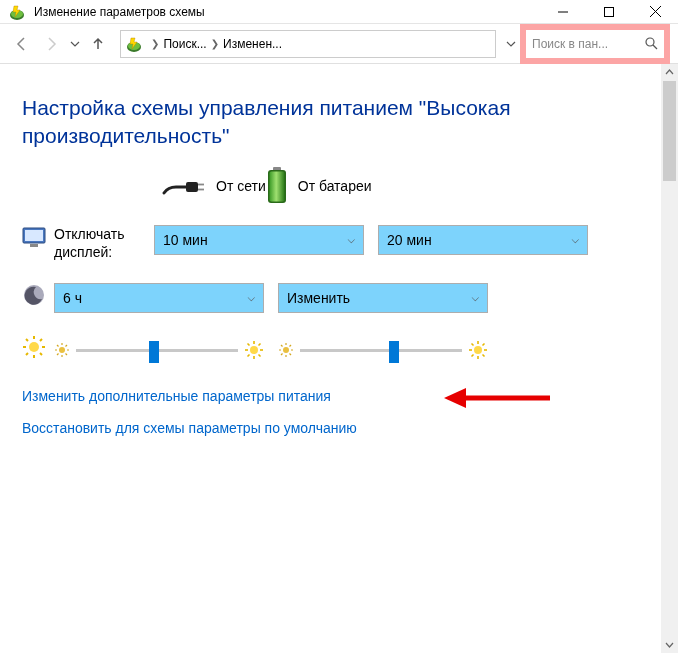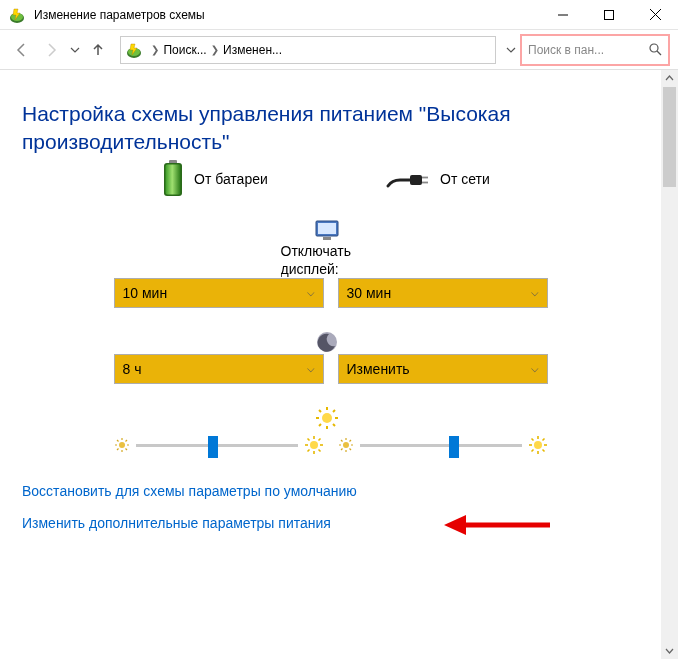--- a/index.html
+++ b/index.html
@@ -1,58 +1,58 @@
 <!DOCTYPE html>
 <html><head>
 <meta charset="utf-8">
 <style>
   * { box-sizing: border-box; margin: 0; padding: 0; font-family: "Segoe UI", Tahoma, sans-serif; }
   body { background: #fff; width: 678px; height: 659px; overflow: hidden; position: relative; }
 
   
-  .titlebar { height: 30px; display: flex; align-items: center; padding-left: 8px; border-bottom: 1px solid #e5e5e5; }
+  .titlebar { height: 24px; display: flex; align-items: center; padding-left: 8px; border-bottom: 1px solid #e5e5e5; }
   .titlebar-icon { width: 18px; height: 18px; margin-right: 8px; }
   .titlebar-text { font-size: 12px; flex: 1; color: #000; }
   .win-buttons { display: flex; }
   .win-btn { width: 46px; height: 30px; display: flex; align-items: center; justify-content: center; font-size: 11px; color: #000; }
   .win-btn.close { font-size: 14px; }
 
   
   .navbar { height: 40px; display: flex; align-items: center; padding: 0 8px; gap: 2px; border-bottom: 1px solid #e0e0e0; }
   .nav-btn { width: 28px; height: 28px; display: flex; align-items: center; justify-content: center; color: #888; font-size: 16px; }
   .nav-btn.disabled { color: #ccc; }
   .nav-btn.chev { font-size: 10px; color: #555; width: 14px; }
   .breadcrumb { flex: 1; display: flex; align-items: center; height: 28px; border: 1px solid #ccc; margin: 0 6px; padding: 0 4px; font-size: 12px; background: #fff; }
   .breadcrumb-icon { width: 18px; height: 18px; margin-right: 4px; }
   .breadcrumb-sep { color: #666; padding: 0 4px; font-size: 10px; }
   .breadcrumb-item { color: #000; white-space: nowrap; }
-  .searchbox { width: 150px; height: 28px; border: 2px solid #fca5a5; display: flex; align-items: center; padding: 14px 6px; font-size: 12px; color: #888; }
+  .searchbox { width: 150px; height: 28px; border: 6px solid #fca5a5; display: flex; align-items: center; padding: 14px 6px; font-size: 12px; color: #888; }
   .searchbox span.placeholder { flex: 1; white-space: nowrap; overflow: hidden; text-overflow: ellipsis; }
   .search-icon { color: #555; font-size: 13px; }
 
   
   .content-wrap { position: relative; height: calc(100% - 70px); }
   .vscroll { position: absolute; right: 0; top: 0; bottom: 0; width: 17px; background: #f0f0f0; }
   .vscroll-btn { width: 17px; height: 17px; display: flex; align-items: center; justify-content: center; color: #666; font-size: 9px; }
   .vscroll-thumb { position: absolute; top: 17px; left: 2px; right: 2px; height: 100px; background: #ccc; }
   .content { padding: 30px 22px 10px 22px; margin-right: 17px; }
 
-  .page-title { color: #003399; font-size: 21px; font-weight: 400; line-height: 1.35; margin-bottom: 3px; }
+  .page-title { color: #003399; font-size: 21px; font-weight: 400; line-height: 1.35; margin-bottom: 16px; }
   .page-sub { font-size: 14px; color: #000; margin-bottom: 24px; }
 
   .cols-header { display: flex; align-items: center; margin-bottom: 20px; padding-left: 140px; }
   .col-hdr { display: flex; align-items: center; gap: 10px; font-size: 14px; color: #000; }
   .col-hdr.battery { width: 224px; }
   .col-hdr.plug { }
 
-  .setting-row { display: flex; align-items: center; margin-bottom: 22px; flex-direction: column; }
+  .setting-row { display: flex; align-items: flex-start; margin-bottom: 22px; }
   .row-icon { width: 24px; height: 24px; margin-right: 8px; flex-shrink: 0; }
   .row-label { width: 100px; font-size: 14px; color: #000; line-height: 1.3; overflow: hidden; }
   .row-selects { display: flex; gap: 14px; flex: 1; }
-  .fake-select { width: 210px; height: 30px; border: 1px solid #adadad; background: #eab308; display: flex; align-items: center; padding: 0 8px; font-size: 14px; color: #000; position: relative; }
+  .fake-select { width: 210px; height: 30px; border: 1px solid #adadad; background: #7dd3fc; display: flex; align-items: center; padding: 0 8px; font-size: 14px; color: #000; position: relative; }
   .fake-select .chev-down { margin-left: auto; font-size: 10px; color: #555; }
 
   .slider-row .row-sliders { display: flex; gap: 14px; flex: 1; }
   .slider-box { width: 210px; height: 30px; display: flex; align-items: center; gap: 6px; }
   .slider-track { flex: 1; height: 3px; background: #c8c8c8; position: relative; }
   .slider-thumb { position: absolute; top: -8px; width: 10px; height: 22px; background: #0078d7; }
   .sun-icon { width: 16px; height: 16px; flex-shrink: 0; }
   .sun-icon.big { width: 20px; height: 20px; }
 
   .link-row { margin-top: 14px; position: relative; }
@@ -145,81 +145,81 @@
     </span>
   </div>
 </div>
 
 <div class="content-wrap">
   <div class="content">
 
     <div class="page-title">Настройка схемы управления питанием "Высокая производительность"</div>
 
     <div class="cols-header">
+      <div class="col-hdr plug">
+        <span>
+          <svg width="44" height="22" viewBox="0 0 44 22">
+            <path d="M2 18 Q 6 12 14 12 L 24 12" fill="none" stroke="#222" stroke-width="3" stroke-linecap="round"></path>
+            <rect x="24" y="7" width="12" height="10" rx="2" fill="#222"></rect>
+            <line x1="36" y1="9.5" x2="42" y2="9.5" stroke="#888" stroke-width="1.8"></line>
+            <line x1="36" y1="14.5" x2="42" y2="14.5" stroke="#888" stroke-width="1.8"></line>
+          </svg>
+        </span>
+        <span>От сети</span>
+      </div>
       <div class="col-hdr battery">
         <span>
           <svg width="22" height="38" viewBox="0 0 22 38">
             <rect x="7" y="0" width="8" height="4" rx="1" fill="#888"></rect>
             <rect x="2" y="3" width="18" height="33" rx="3" fill="#2a6a1a"></rect>
             <rect x="3.5" y="4.5" width="15" height="30" rx="2" fill="url(#bg)"></rect>
             <defs>
                 <linearGradient id="bg" x1="0" y1="0" x2="1" y2="0">
                   <stop offset="0" stop-color="#3d9b28"></stop>
                   <stop offset="0.45" stop-color="#9fe070"></stop>
                   <stop offset="1" stop-color="#2a7a18"></stop>
                 </linearGradient>
               </defs>
           </svg>
         </span>
         <span>От батареи</span>
       </div>
-      <div class="col-hdr plug">
-        <span>
-          <svg width="44" height="22" viewBox="0 0 44 22">
-            <path d="M2 18 Q 6 12 14 12 L 24 12" fill="none" stroke="#222" stroke-width="3" stroke-linecap="round"></path>
-            <rect x="24" y="7" width="12" height="10" rx="2" fill="#222"></rect>
-            <line x1="36" y1="9.5" x2="42" y2="9.5" stroke="#888" stroke-width="1.8"></line>
-            <line x1="36" y1="14.5" x2="42" y2="14.5" stroke="#888" stroke-width="1.8"></line>
-          </svg>
-        </span>
-        <span>От сети</span>
-      </div>
     </div>
 
     <div class="setting-row">
       <span class="row-icon">
         <svg width="24" height="24" viewBox="0 0 24 24">
           <rect x="1" y="3" width="22" height="15" rx="1" fill="#4a78c0" stroke="#2a4a80" stroke-width="1"></rect>
           <rect x="3" y="5" width="18" height="11" fill="#d8e8ff"></rect>
           <rect x="8" y="19" width="8" height="3" fill="#888"></rect>
         </svg>
       </span>
       <div class="row-label">Отключать дисплей:</div>
       <div class="row-selects">
         <div class="fake-select">
           <span>10 мин</span>
           <span class="chev-down">⌵</span>
         </div>
         <div class="fake-select">
-          <span>30 мин</span>
+          <span>20 мин</span>
           <span class="chev-down">⌵</span>
         </div>
       </div>
     </div>
 
     <div class="setting-row">
       <span class="row-icon">
         <svg width="24" height="24" viewBox="0 0 24 24">
           <circle cx="12" cy="12" r="10" fill="#aab"></circle>
           <path d="M14 4 A 9 9 0 1 0 20 16 A 7 7 0 0 1 14 4 Z" fill="#556"></path>
         </svg>
       </span>
       <div class="row-selects">
         <div class="fake-select">
-          <span>8 ч</span>
+          <span>6 ч</span>
           <span class="chev-down">⌵</span>
         </div>
         <div class="fake-select">
           <span>Изменить</span>
           <span class="chev-down">⌵</span>
         </div>
       </div>
     </div>
 
     <div class="setting-row slider-row">
@@ -306,33 +306,33 @@
                   <line x1="14.5" y1="5.5" x2="16.5" y2="3.5"></line>
                   <line x1="3.5" y1="16.5" x2="5.5" y2="14.5"></line>
                 </g>
               </svg>
           </span>
         </div>
       </div>
     </div>
 
     <div class="link-row">
-      <span class="action-link">Восстановить для схемы параметры по умолчанию</span>
-    </div>
-
-    <div class="link-row">
       <span class="action-link">Изменить дополнительные параметры питания</span>
       <span class="red-arrow">
         <svg width="110" height="28" viewBox="0 0 110 28">
           <line x1="108" y1="14" x2="20" y2="14" stroke="#e60000" stroke-width="5"></line>
           <polygon points="2,14 24,4 24,24" fill="#e60000"></polygon>
         </svg>
       </span>
     </div>
 
+    <div class="link-row">
+      <span class="action-link">Восстановить для схемы параметры по умолчанию</span>
+    </div>
+
   </div>
 
   <div class="vscroll">
     <div class="vscroll-btn">
       <svg width="9" height="9">
           <path d="M1 6 L4.5 2 L8 6" fill="none" stroke="#666" stroke-width="1.2"></path>
         </svg>
     </div>
     <div class="vscroll-thumb"></div>
     <div class="vscroll-btn" style="position:absolute;bottom:0">

